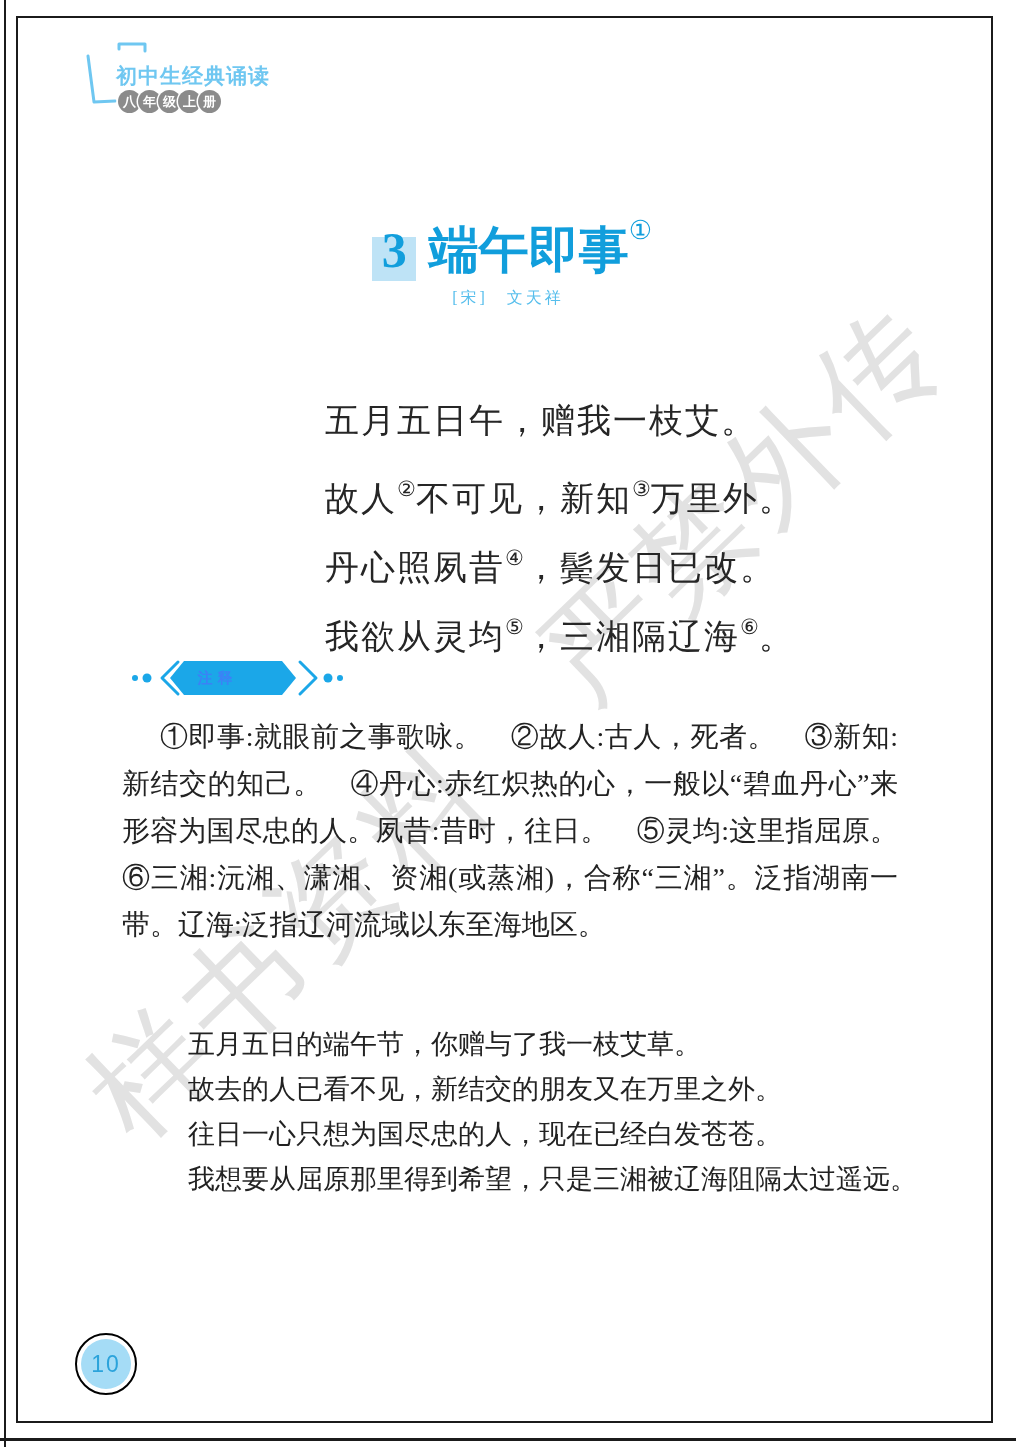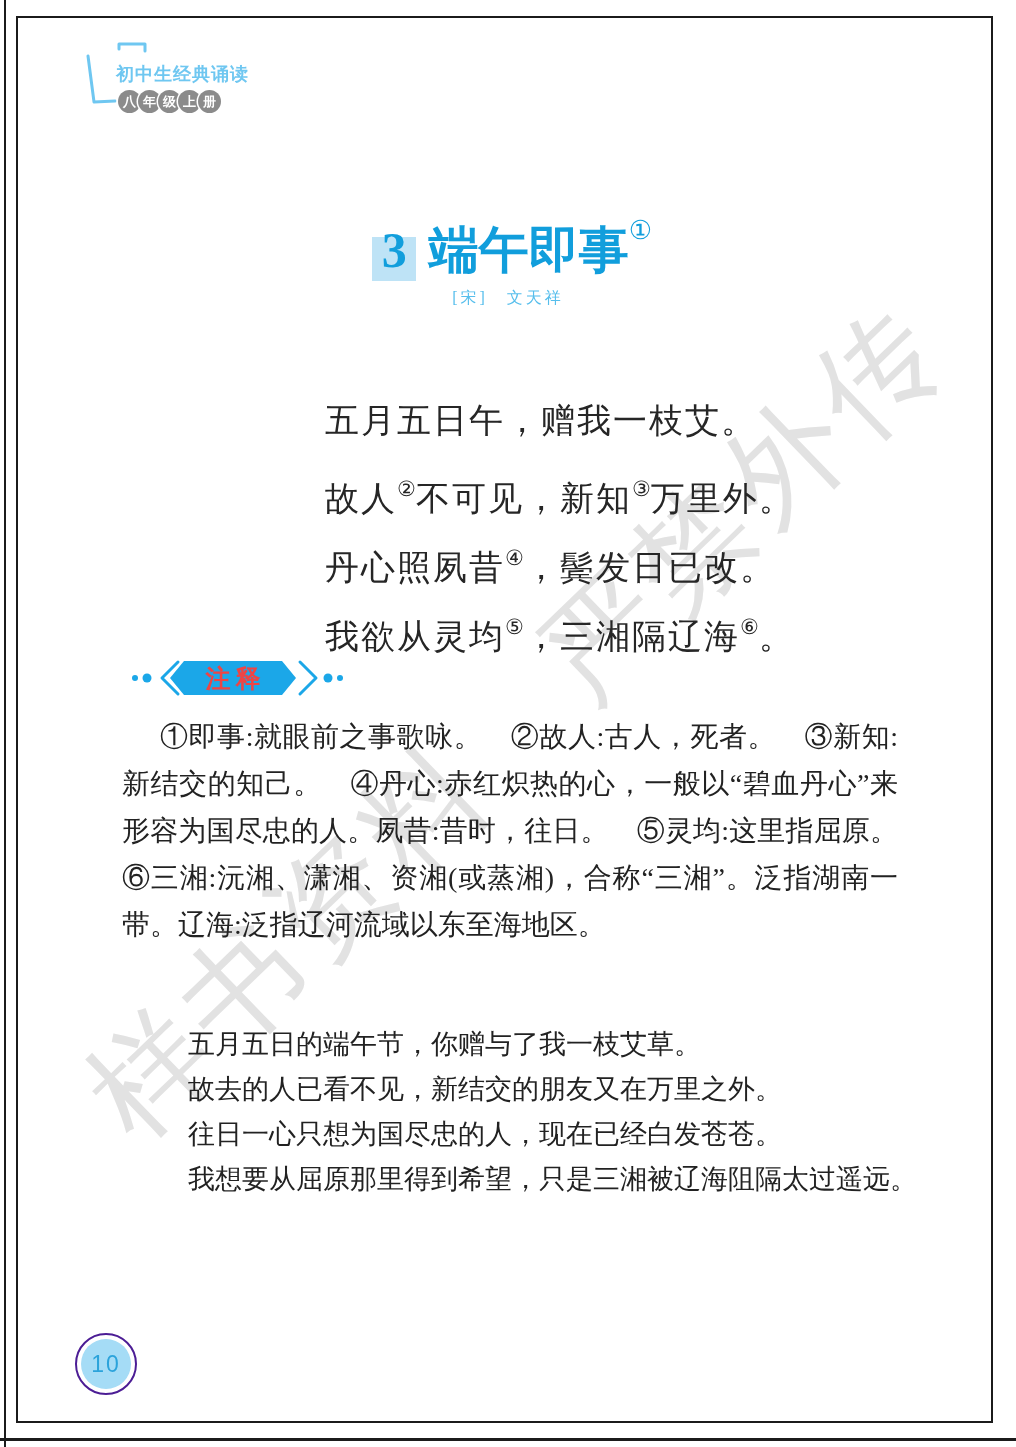--- a/index.html
+++ b/index.html
@@ -34,21 +34,21 @@
     font-family:"Liberation Serif","DejaVu Serif",serif;
     z-index:0;user-select:none;
   }
   .content{position:absolute;inset:0;z-index:1;}
 
   
   .logo-brackets{position:absolute;left:76px;top:40px;}
   .logo-title{
     position:absolute;left:116px;top:62px;
     font-family:"Liberation Sans","DejaVu Sans",sans-serif;
-    font-weight:bold;font-size:18px;letter-spacing:1px;
+    font-weight:bold;font-size:21px;letter-spacing:1px;
     color:var(--logo-blue);
   }
   .volume-badge{position:absolute;left:121px;top:90px;display:flex;}
   .volume-badge .vb-char{
     width:23px;height:23px;border-radius:50%;
     background:var(--badge-gray);color:#fff;
     font-family:"Liberation Sans","DejaVu Sans",sans-serif;
     font-weight:bold;font-size:13px;
     display:flex;align-items:center;justify-content:center;
     margin-left:-3px;box-shadow:0 0 0 1.5px #fff;
@@ -72,39 +72,39 @@
   .poem{position:absolute;left:325px;top:386px;font-size:34px;letter-spacing:2px;color:#262626;}
   .poem-line{height:69px;line-height:69px;white-space:nowrap;}
   .poem-line sup{font-size:0.62em;vertical-align:14px;letter-spacing:0;}
 
   
   .section-badge{position:absolute;left:130px;width:216px;height:40px;}
   .section-badge svg{position:absolute;inset:0;}
   .badge-fill{fill:var(--accent);}
   .badge-stroke{stroke:var(--accent);fill:none;stroke-width:3;stroke-linecap:round;stroke-linejoin:round;}
   .badge-label{
-    position:absolute;left:54px;top:0;width:98px;height:40px;line-height:40px;
-    text-align:center;color:#ef4444;font-weight:bold;font-size:25px;letter-spacing:5px;
+    position:absolute;left:36px;top:0;width:98px;height:40px;line-height:40px;
+    text-align:center;color:#3b82f6;font-weight:bold;font-size:15px;letter-spacing:5px;
     font-family:"Liberation Sans","DejaVu Sans",sans-serif;text-indent:5px;
   }
   .badge-notes{top:658px;}
   .badge-translation{top:956px;}
 
   .notes-text{
     position:absolute;left:122px;top:713px;width:776px;
     font-size:28px;line-height:47px;text-align:justify;text-indent:38px;
     color:var(--text);
   }
   .translation{position:absolute;left:188px;top:1022px;width:760px;font-size:27px;color:var(--text);}
   .translation-line{height:45px;line-height:45px;white-space:nowrap;}
 
   
   .page-bubble{
     position:absolute;left:75px;top:1333px;width:62px;height:62px;border-radius:50%;
-    border:2px solid #4c1d95;box-sizing:border-box;background:#fff;
+    border:2px solid #000000;box-sizing:border-box;background:#fff;
     display:flex;align-items:center;justify-content:center;
   }
   .page-bubble-inner{
     width:50px;height:50px;border-radius:50%;background:#A5DCF6;
     display:flex;align-items:center;justify-content:center;
   }
   .page-number{
     color:#2BA3DB;font-size:23px;letter-spacing:2px;
     font-family:"Liberation Sans","DejaVu Sans",sans-serif;
   }

